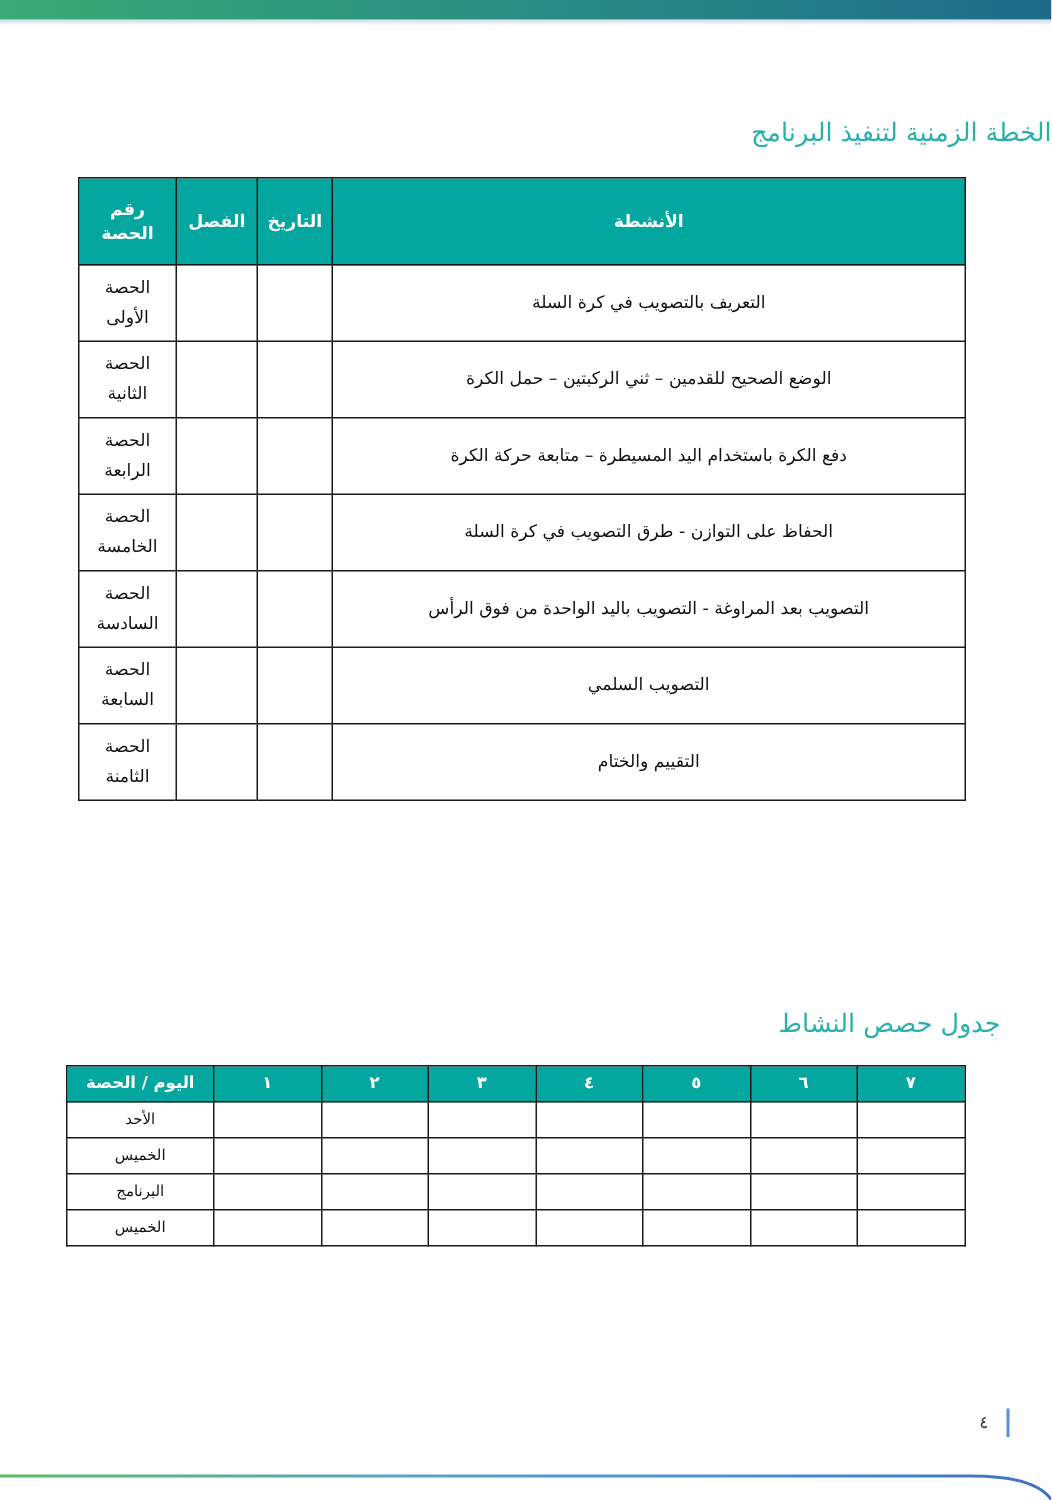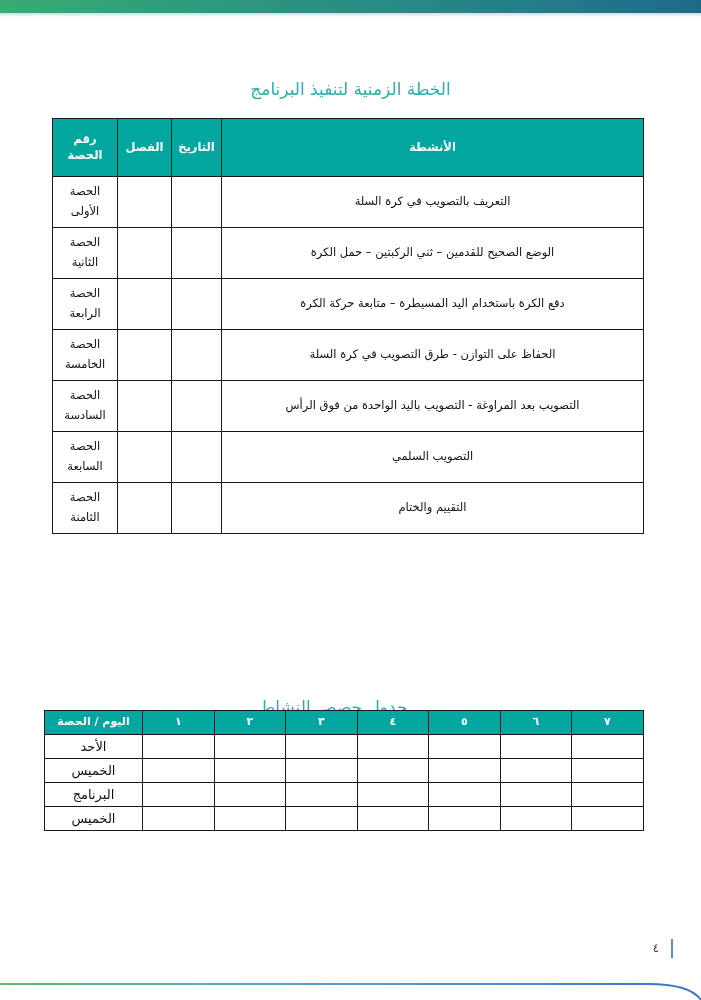--- a/index.html
+++ b/index.html
@@ -35,29 +35,28 @@
 
   
   .page {
     position: absolute;
     top: 0; left: 0;
     width: 701px;
     height: 1000px;
   }
 
   .section-title {
-    text-align: center;
     color: #29b0ab;
     font-size: 17px;
     font-weight: 400;
     direction: rtl;
     letter-spacing: 0;
   }
   #title-plan { position: absolute; top: 79px; left: 0; width: 701px; }
-  #title-schedule { position: absolute; top: 673px; left: 0; width: 667px; margin-top: 24px; }
+  #title-schedule { position: absolute; top: 673px; left: 0; width: 667px; }
 
   
   table {
     border-collapse: collapse;
     direction: rtl;
     table-layout: fixed;
   }
   table td, table th {
     border: 1.3px solid #1a1a1a;
     padding: 0;
@@ -112,21 +111,21 @@
     left: 44px;
     width: 599px;
   }
   #schedule-table .col-day { width: 98px; }
   #schedule-table .col-p   { width: 71.5px; }
   #schedule-table thead .th-cell { height: 24px; font-size: 11px; }
   #schedule-table tbody td { height: 24px; }
   .cell-day {
     text-align: center;
     vertical-align: middle;
-    font-size: 13px;
+    font-size: 10px;
     color: #111111;
   }
 
   
   .footer {
     position: absolute;
     top: 938px;
     left: 0;
     width: 701px;
     height: 22px;

